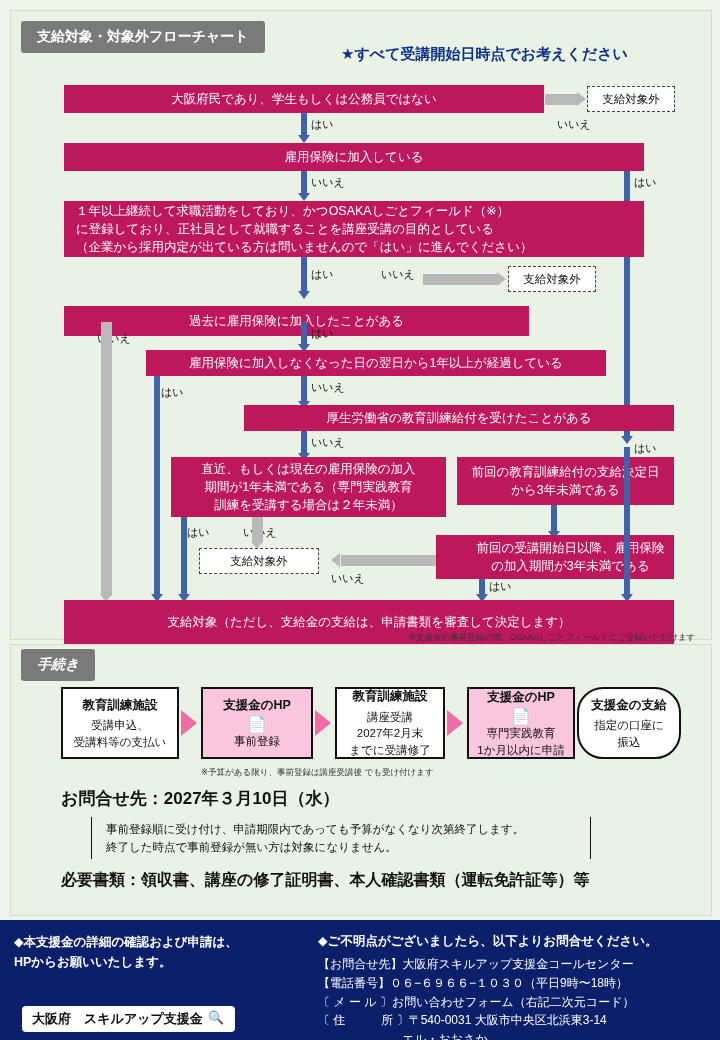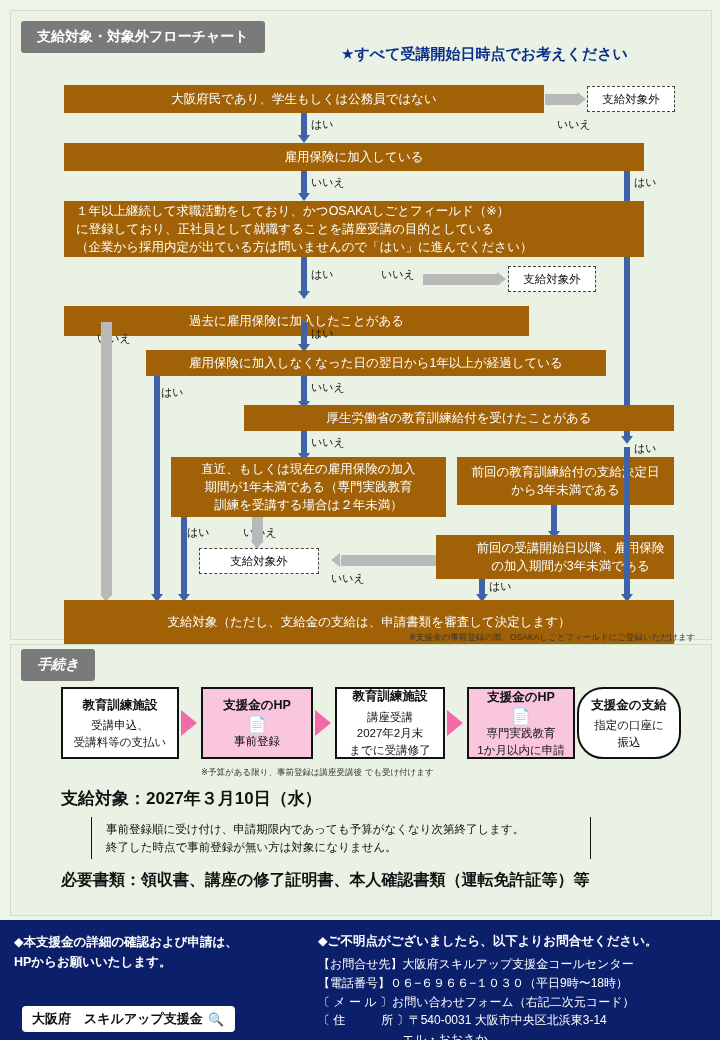--- a/index.html
+++ b/index.html
@@ -15,21 +15,21 @@
 
   
   .sec1{position:absolute;left:10px;top:10px;width:700px;height:628px;background:#e9f2e4;border:1px solid #cfe0c6;}
   .sec-title{
     position:absolute;background:#7a7a7a;color:#fff;font-weight:bold;font-size:14px;
     padding:7px 16px;border-radius:3px;
   }
   .note-top{position:absolute;color:#0b2f8a;font-weight:bold;font-size:15px;}
 
   .gbox{
-    position:absolute;background:#a16207;color:#fff;font-size:12.5px;
+    position:absolute;background:#be185d;color:#fff;font-size:12.5px;
     display:flex;align-items:center;justify-content:center;text-align:center;
     line-height:1.45;padding:4px 6px;box-sizing:border-box;
   }
   .gbox.left{justify-content:flex-start;text-align:left;}
   .wbox{
     position:absolute;background:#fff;border:1px dashed #444;color:#111;font-size:11.5px;
     display:flex;align-items:center;justify-content:center;text-align:center;box-sizing:border-box;
   }
   .lbl{position:absolute;font-size:11px;color:#111;}
   .arrow-d{position:absolute;background:#3f63a8;}
@@ -60,21 +60,21 @@
   .brtext{position:absolute;font-size:11.5px;line-height:1.7;}
   .docs{position:absolute;font-weight:bold;font-size:16px;}
 
   
   .sec3{position:absolute;left:0;top:920px;width:720px;height:120px;background:#0b1f6b;color:#fff;}
   .f-left{position:absolute;left:14px;top:12px;width:300px;font-size:12.5px;font-weight:bold;line-height:1.6;}
   .f-right{position:absolute;left:318px;top:12px;width:390px;font-size:12px;line-height:1.55;}
   .f-right .hdr{font-weight:bold;font-size:12.5px;margin-bottom:4px;}
   .btn-osaka{
     position:absolute;left:22px;top:86px;background:#fff;color:#111;border-radius:4px;
-    padding:4px 10px;font-weight:bold;font-size:13px;display:flex;align-items:center;gap:6px;
+    padding:4px 10px;font-weight:bold;font-size:13px;display:flex;gap:6px;
   }
 </style>
 </head>
 <body>
 
 <div class="page">
 
   <div class="sec1">
 
     <div class="sec-title" style="left:10px;top:10px;">支給対象・対象外フローチャート</div>
@@ -213,21 +213,21 @@
     </div>
 
     <div class="pbox round" style="left:566px;top:42px;width:104px;height:72px;">
       <div class="ttl">支援金の支給</div>
       <div style="white-space:pre-line">指定の口座に
 振込</div>
     </div>
 
     <div class="pnote" style="left:190px;top:122px;">※予算がある限り、事前登録は講座受講後 でも受け付けます</div>
 
-    <div class="deadline" style="left:50px;top:142px;">支給対象：2027年３月10日（水）</div>
+    <div class="deadline" style="left:50px;top:142px;">お問合せ先：2027年３月10日（水）</div>
 
     <div class="bracket" style="left:80px;top:172px;width:500px;height:42px;"></div>
     <div class="brtext" style="left:95px;top:175px;">事前登録順に受け付け、申請期限内であっても予算がなくなり次第終了します。</div>
     <div class="brtext" style="left:95px;top:193px;">終了した時点で事前登録が無い方は対象になりません。</div>
 
     <div class="docs" style="left:50px;top:225px;">必要書類：領収書、講座の修了証明書、本人確認書類（運転免許証等）等</div>
   </div>
 
   <div class="sec3">
     <div class="f-left">

